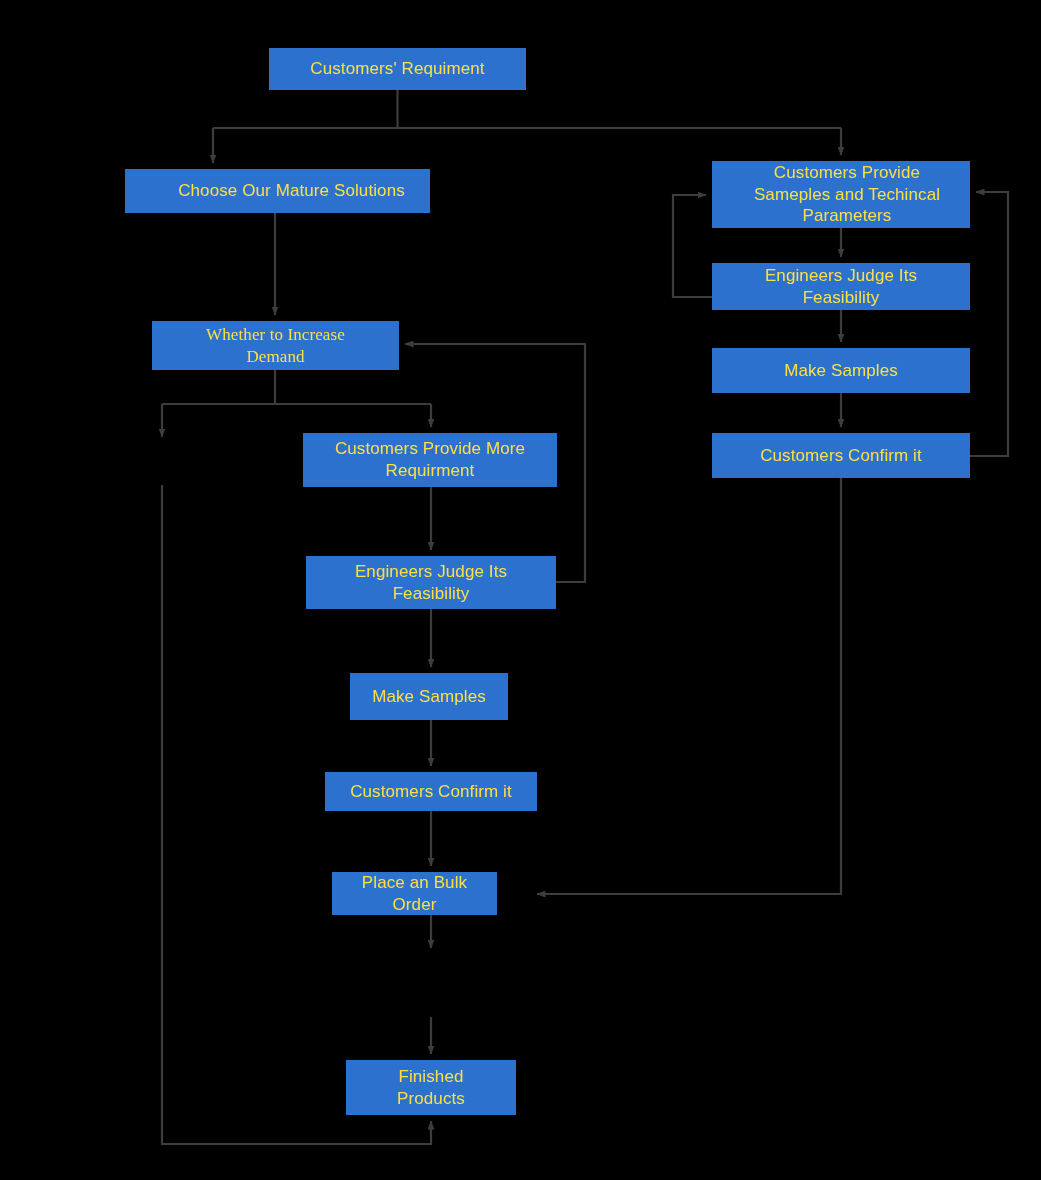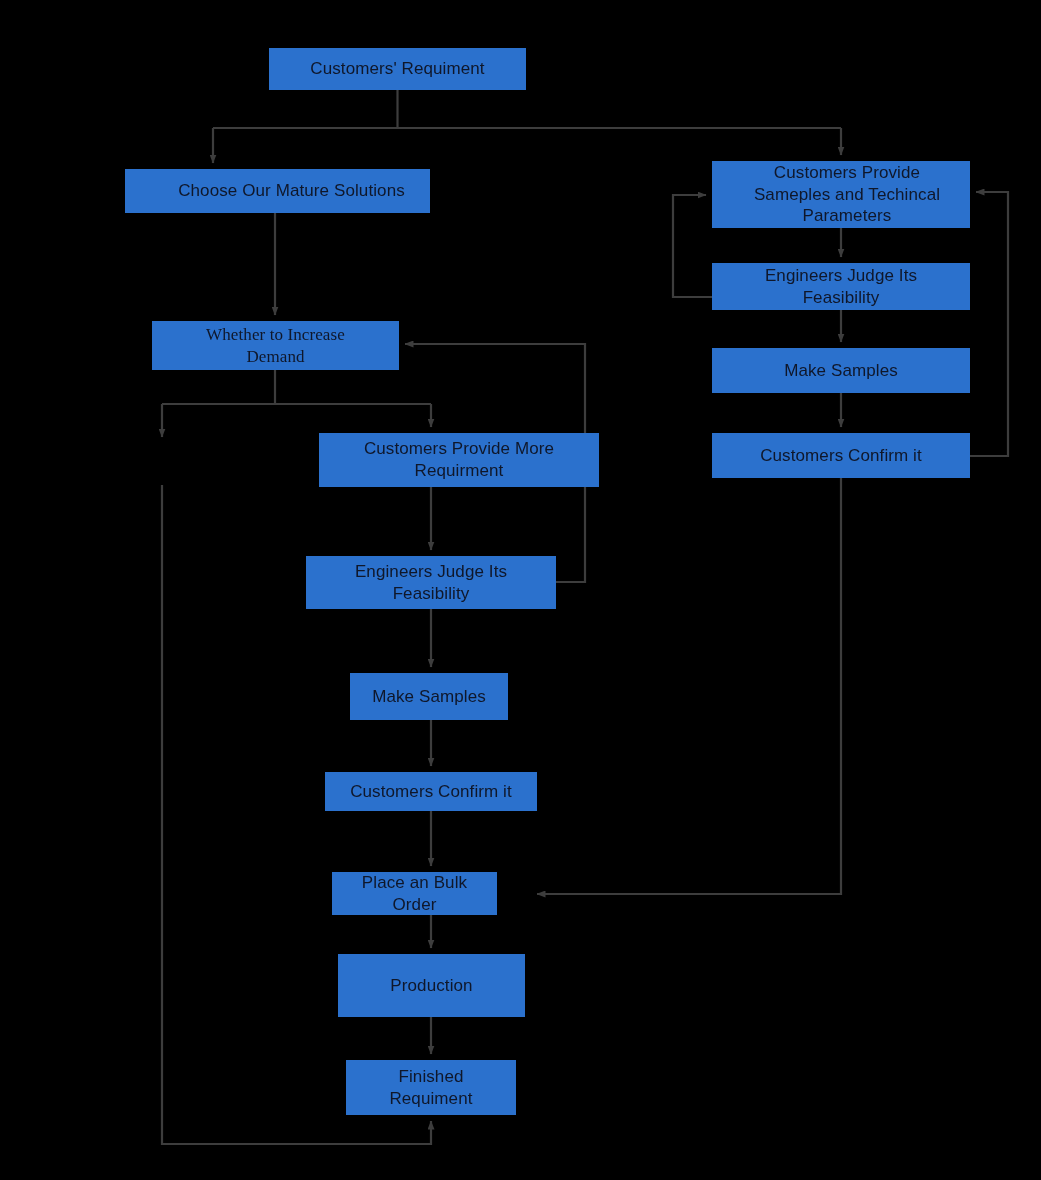--- a/index.html
+++ b/index.html
@@ -23,21 +23,21 @@
     position: absolute;
     top: 0;
     left: 0;
     width: 1041px;
     height: 1180px;
     display: block;
   }
   .node-box {
     position: absolute;
     background: #2b71cd;
-    color: #0f172a;
+    color: #fde047;
     display: flex;
     align-items: center;
     justify-content: center;
     text-align: center;
     font-size: 17px;
     line-height: 1.28;
     font-family: "Liberation Sans", sans-serif;
     box-sizing: border-box;
     padding: 2px 8px;
     letter-spacing: 0.1px;
@@ -104,30 +104,29 @@
 Feasibility</div>
 
   <div class="node-box" style="left:712px; top:348px; width:258px; height:45px;">Make Samples</div>
 
   <div class="node-box" style="left:712px; top:433px; width:258px; height:45px;">Customers Confirm it</div>
 
   <div class="node-box" style="left:152px; top:321px; width:247px; height:49px;font-family:Liberation Serif, serif;">Whether to Increase
 Demand</div>
 
 
-  <div class="node-box" style="left:303px; top:433px; width:280px; height:54px;margin-left:16px;">Customers Provide More
+  <div class="node-box" style="left:303px; top:433px; width:254px; height:54px;">Customers Provide More
 Requirment</div>
 
   <div class="node-box" style="left:306px; top:556px; width:250px; height:53px;">Engineers Judge Its
 Feasibility</div>
 
   <div class="node-box" style="left:350px; top:673px; width:158px; height:47px;">Make Samples</div>
 
   <div class="node-box" style="left:325px; top:772px; width:212px; height:39px;">Customers Confirm it</div>
 
   <div class="node-box" style="left:332px; top:872px; width:165px; height:43px;">Place an Bulk Order</div>
 
-  <div class="node-box" style="left:338px; top:954px; width:187px; height:63px;">Production</div>
 
   <div class="node-box" style="left:346px; top:1060px; width:170px; height:55px;">Finished
-Requiment</div>
+Products</div>
 
 </div>
 
 </body></html>

